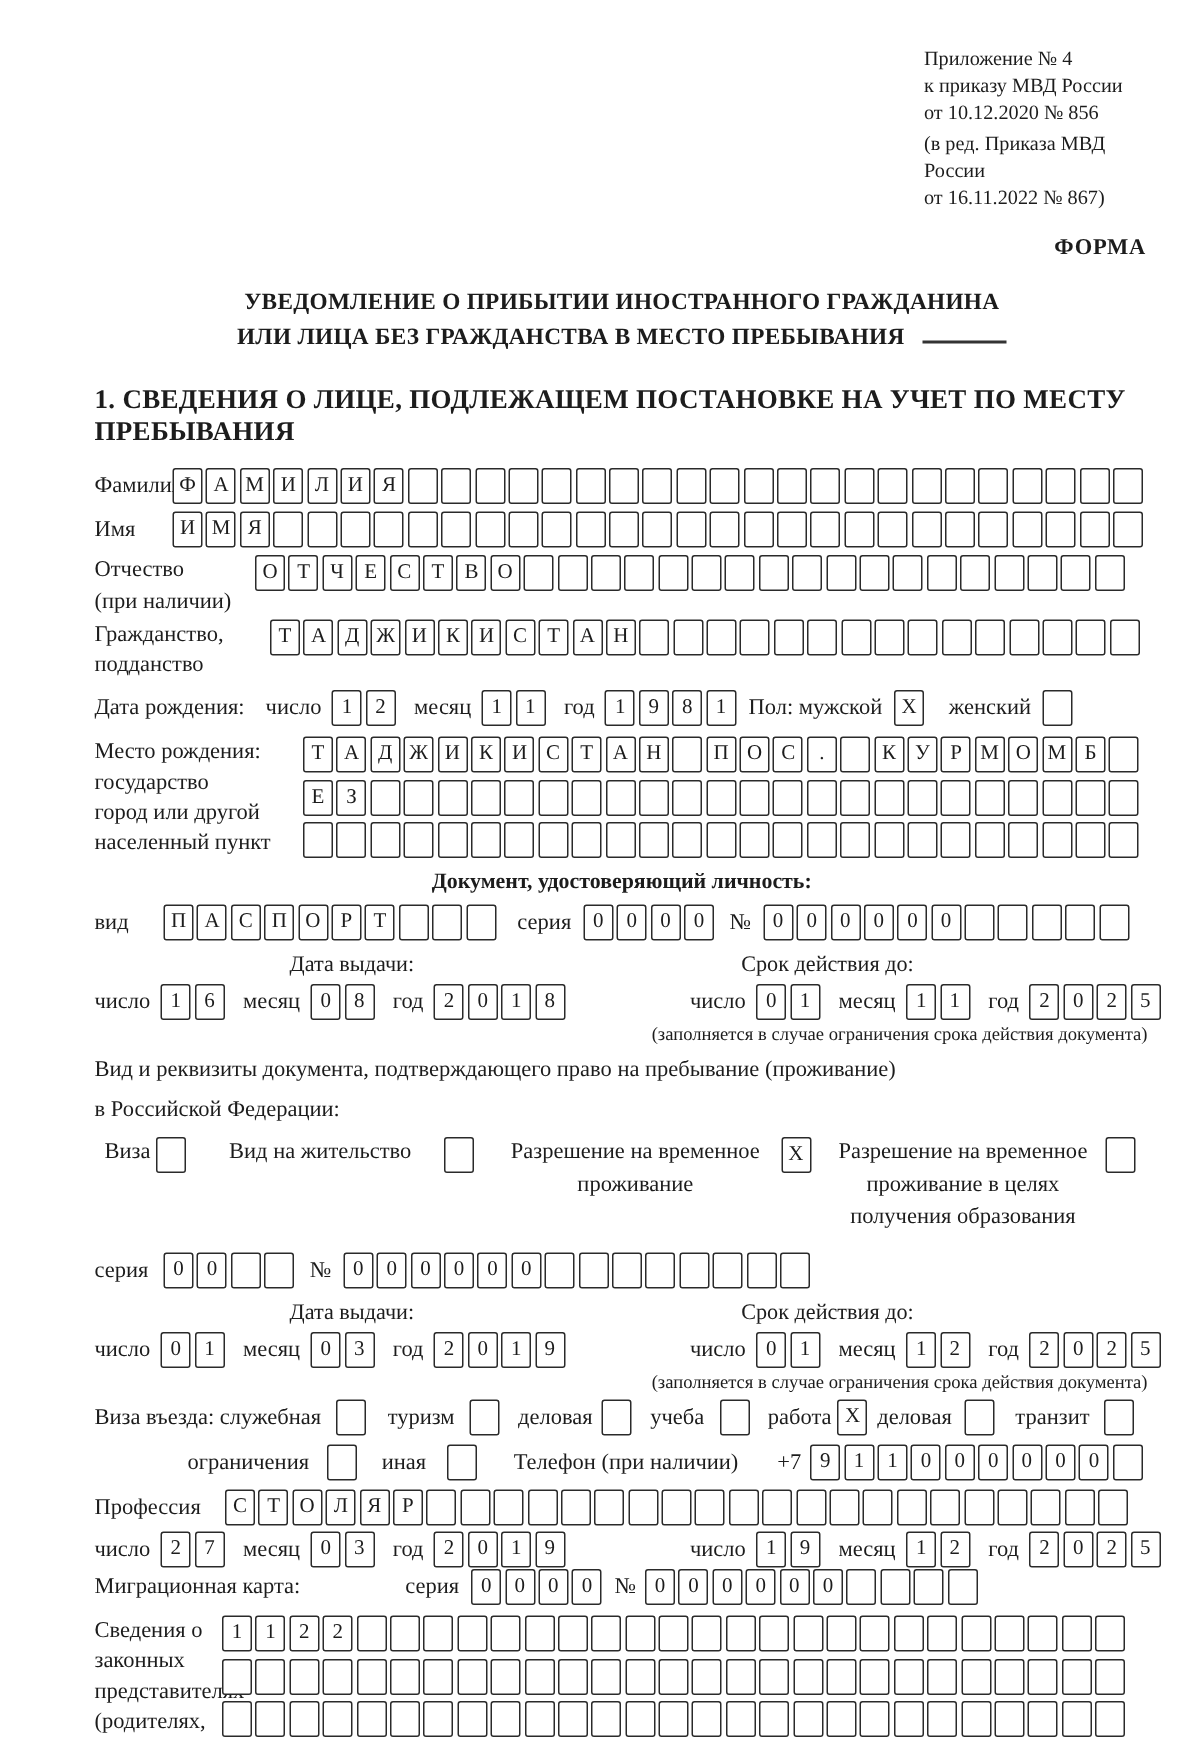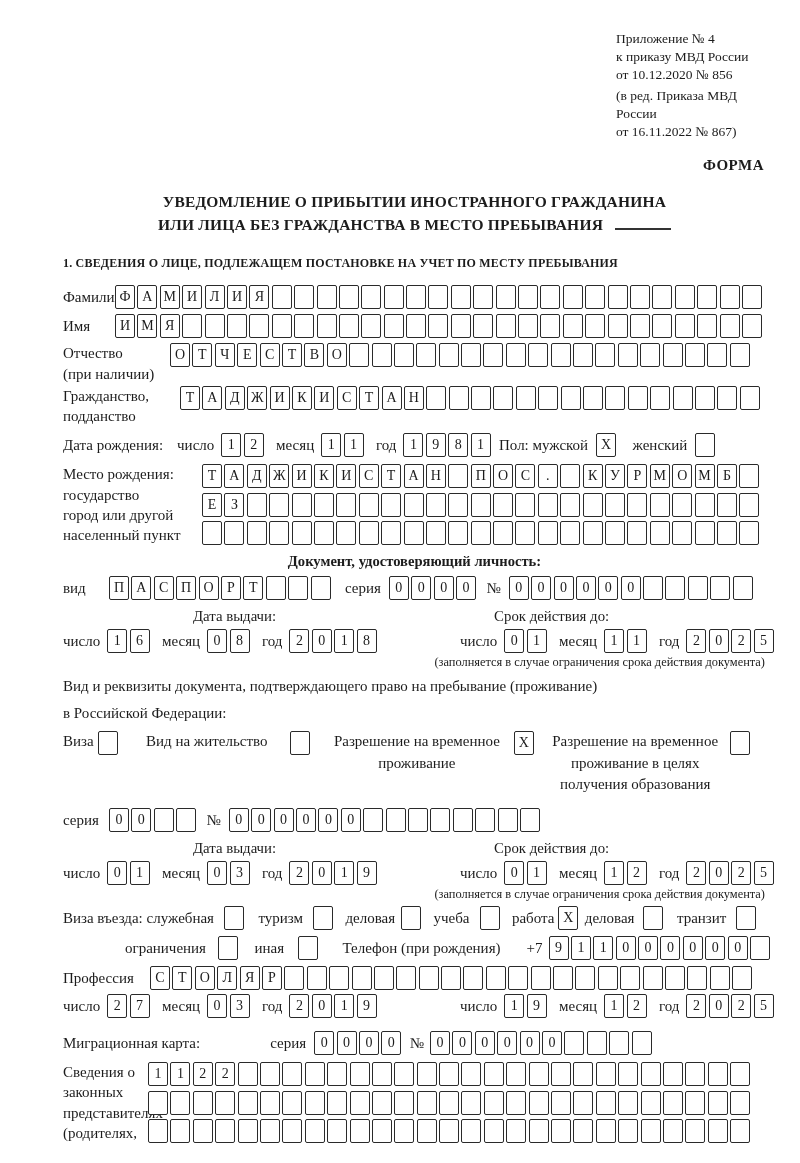--- a/index.html
+++ b/index.html
@@ -12,21 +12,21 @@
 
   
   .annex{margin-left:553px;font-size:13.5px;line-height:1.32;}
   .annex .gap{height:4px;}
   .forma{text-align:right;font-weight:bold;font-size:15px;margin:16px 2px 0 0;letter-spacing:.5px;}
 
   
   .title{text-align:center;font-weight:bold;font-size:15.5px;line-height:1.5;margin-top:16px;letter-spacing:.2px;}
   .title-underline{display:inline-block;width:56px;border-bottom:2px solid #333;margin-left:12px;vertical-align:baseline;}
 
-  .sec-heading{font-weight:bold;font-size:12px;margin-top:20px;letter-spacing:.2px;}
+  .sec-heading{font-weight:bold;font-size:18px;margin-top:20px;letter-spacing:.2px;}
 
   
   .lbl{font-size:15px;line-height:1.35;flex:none;}
   .small{font-size:12.4px;}
 
   
   .cells{display:inline-flex;flex:none;}
   .cell{
     box-sizing:border-box;flex:none;width:20px;height:24px;margin-right:2.4px;
     border:1.6px solid #2a2a2a;border-radius:2px;background:#fff;
@@ -52,21 +52,21 @@
   .dg .cells{margin-right:10px;}
   .dg .cells:last-child{margin-right:0;}
 
   .dates-row{display:flex;align-items:center;margin-top:4px;}
   .dates-left{width:397px;flex:none;display:flex;align-items:center;}
   .hdr-row{display:flex;font-size:14.8px;margin-top:8px;}
   .note-right{text-align:right;margin:2px 1px 0 0;}
 
   .center-bold{text-align:center;font-weight:bold;font-size:14.6px;margin-top:8px;}
 
-  .chk-row{display:flex;align-items:flex-start;margin-top:8px;}
+  .chk-row{display:flex;align-items:flex-start;margin-top:8px;justify-content:center;}
   .chk-item{display:flex;align-items:flex-start;flex:none;}
   .chk-text-c{text-align:center;font-size:15px;line-height:1.45;}
   .cellbox{margin-left:8px;}
 </style>
 </head>
 <body>
 
 <div class="page">
 
   <div class="annex">
@@ -583,21 +583,21 @@
 
   <div class="row center" style="margin-top:6px;">
     <span class="lbl" style="margin-left:62px;">ограничения</span>
     <span class="cells" style="margin-left:12px;">
         <span class="cell"></span>
       </span>
     <span class="lbl" style="margin-left:14px;">иная</span>
     <span class="cells" style="margin-left:14px;">
         <span class="cell"></span>
       </span>
-    <span class="lbl" style="margin-left:22px;">Телефон (при рождения)</span>
+    <span class="lbl" style="margin-left:22px;">Телефон (при наличии)</span>
     <span class="lbl" style="margin-left:26px;">+7</span>
     <span class="cells" style="margin-left:6px;">
         <span class="cell">9</span>
         <span class="cell">1</span>
         <span class="cell">1</span>
         <span class="cell">0</span>
         <span class="cell">0</span>
         <span class="cell">0</span>
         <span class="cell">0</span>
         <span class="cell">0</span>
@@ -675,21 +675,21 @@
       <span class="lbl">год</span>
       <span class="cells">
           <span class="cell">2</span>
           <span class="cell">0</span>
           <span class="cell">2</span>
           <span class="cell">5</span>
         </span>
     </span>
   </div>
 
-  <div class="row center" style="margin-top:13px;text-align:right;">
+  <div class="row center" style="margin-top:1px;text-align:right;">
     <span class="lbl">Миграционная карта:</span>
     <span class="lbl" style="margin-left:70px;margin-right:8px;">серия</span>
     <span class="cells">
         <span class="cell">0</span>
         <span class="cell">0</span>
         <span class="cell">0</span>
         <span class="cell">0</span>
       </span>
     <span class="lbl" style="margin:0 6px 0 6px;">№</span>
     <span class="cells">

